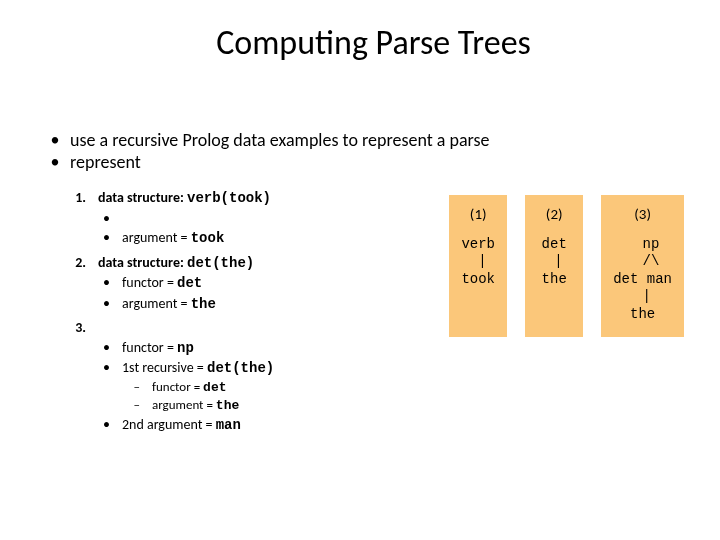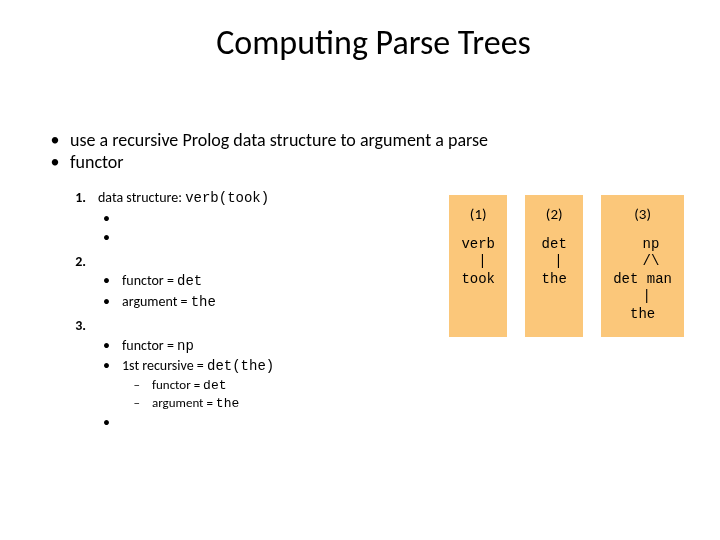--- a/index.html
+++ b/index.html
@@ -51,22 +51,22 @@
   .num-row {
     display: flex;
     margin-top: 6px;
   }
   .num {
     width: 46px;
     text-align: right;
     padding-right: 12px;
     font-weight: 600;
   }
-  .num-text { font-weight: 400; text-align: right; }
-  .mono { font-family: "Courier New", monospace; font-weight: 400; }
+  .num-text { font-weight: 700; text-align: right; }
+  .mono { font-family: "Courier New", monospace; font-weight: 700; }
   .sub-row {
     display: flex;
     margin-top: 2px;
   }
   .sub-dot {
     width: 70px;
     text-align: right;
     padding-right: 12px;
   }
   .sub2-row {
@@ -105,48 +105,54 @@
 </head>
 <body>
 
 <div class="title">Computing Parse Trees</div>
 
 <div class="content">
 
   <div class="top-bullets">
     <div class="tb-row">
       <div class="tb-dot">•</div>
-      <div class="tb-text">use a recursive Prolog data structure to argument a parse</div>
+      <div class="tb-text">use a recursive Prolog data examples to represent a parse</div>
     </div>
     <div class="tb-row">
       <div class="tb-dot">•</div>
-      <div class="tb-text">functor</div>
+      <div class="tb-text">represent</div>
     </div>
   </div>
 
   <div class="cols">
     <div class="left">
 
       <div class="num-row">
         <div class="num">1.</div>
         <div>
           <span class="num-text">data structure:</span>
           <span> </span>
           <span class="mono">verb(took)</span>
         </div>
       </div>
       <div class="sub-row">
           <div class="sub-dot">•</div>
         </div>
       <div class="sub-row">
           <div class="sub-dot">•</div>
+          <div><span>argument =</span> <span class="mono">took</span></div>
         </div>
 
       <div class="num-row">
         <div class="num">2.</div>
+        <div>
+          <span class="num-text">data structure:</span>
+          <span> </span>
+          <span class="mono">det(the)</span>
+        </div>
       </div>
       <div class="sub-row">
           <div class="sub-dot">•</div>
           <div><span>functor =</span> <span class="mono">det</span></div>
         </div>
       <div class="sub-row">
           <div class="sub-dot">•</div>
           <div><span>argument =</span> <span class="mono">the</span></div>
         </div>
 
@@ -164,20 +170,21 @@
       <div class="sub2-row">
           <div class="sub2-dash">–</div>
           <div><span>functor =</span> <span class="mono">det</span></div>
         </div>
       <div class="sub2-row">
           <div class="sub2-dash">–</div>
           <div><span>argument =</span> <span class="mono">the</span></div>
         </div>
       <div class="sub-row">
           <div class="sub-dot">•</div>
+          <div><span>2nd argument =</span> <span class="mono">man</span></div>
         </div>
 
     </div>
 
     <div class="boxes">
       <div class="box"><span class="box-head">(1)</span><span>verb
  |
 took</span></div>
       <div class="box"><span class="box-head">(2)</span><span>det
  |

